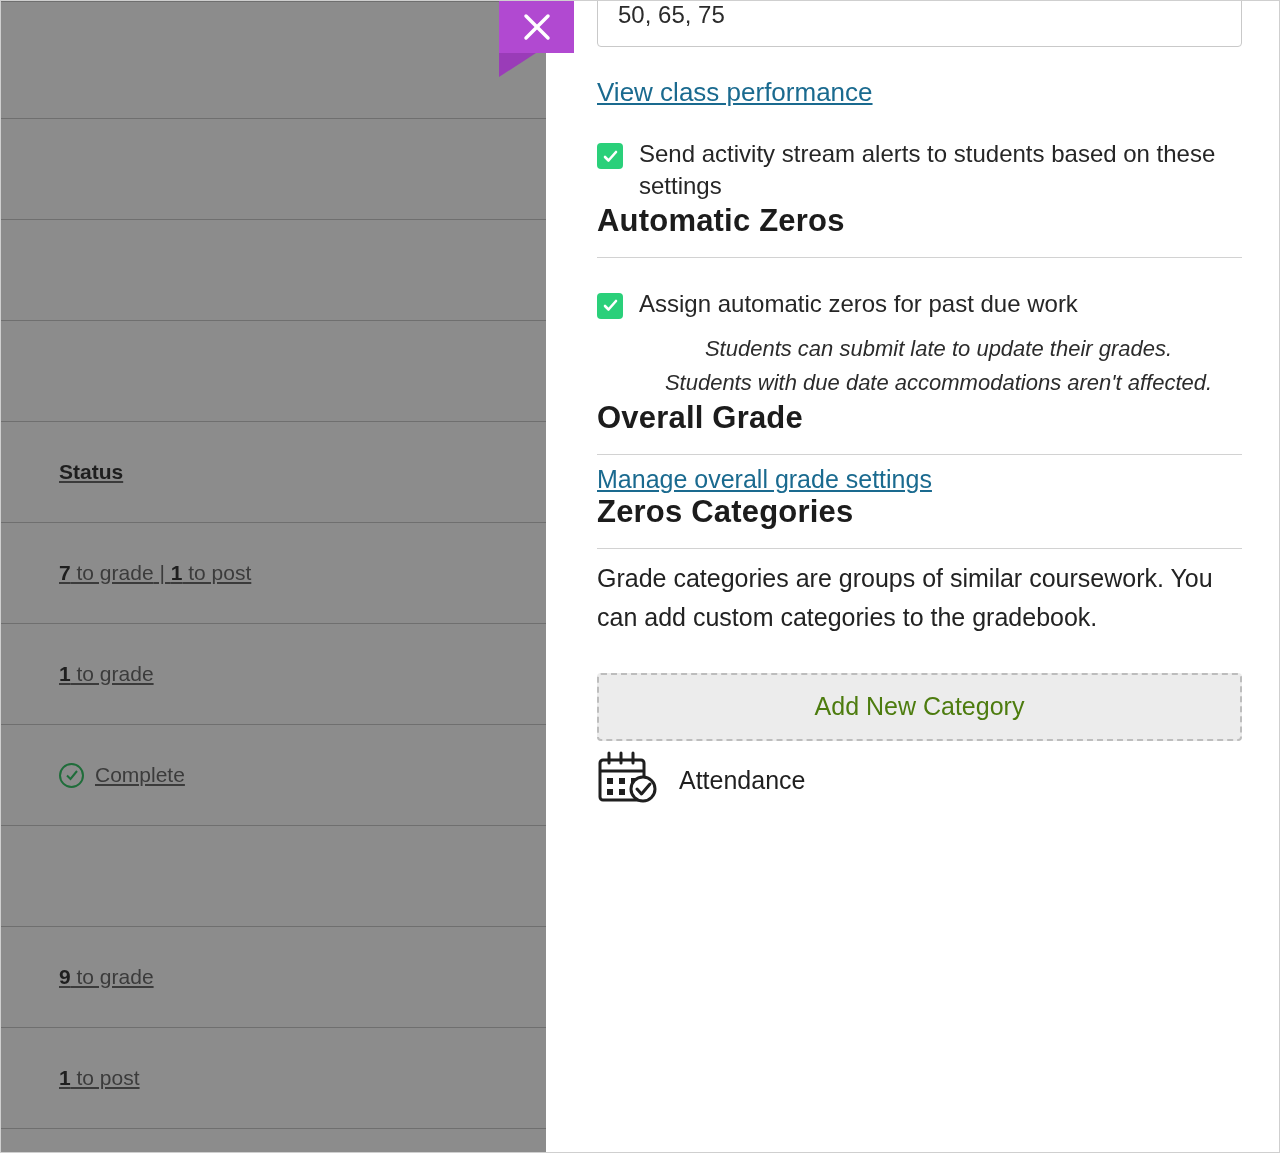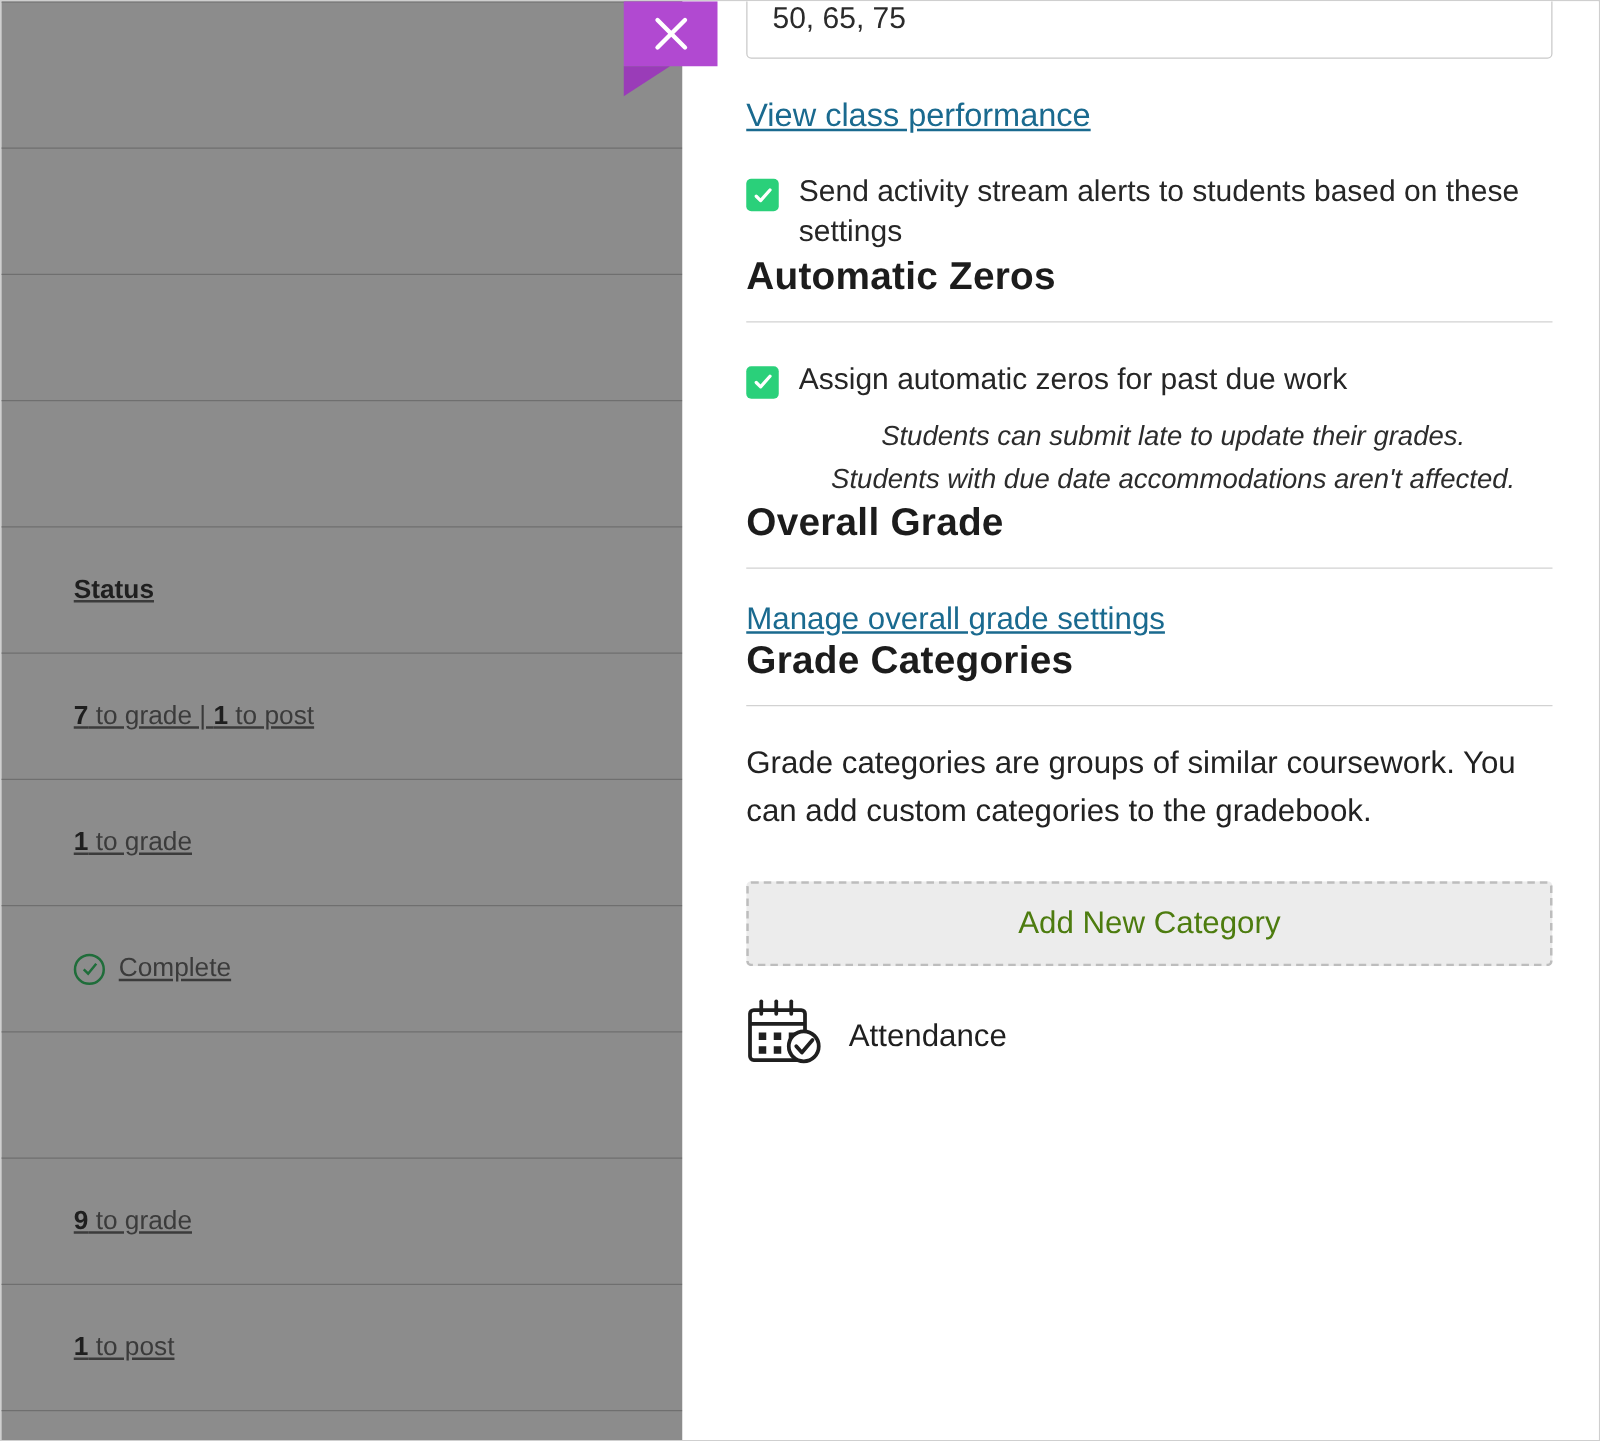--- a/index.html
+++ b/index.html
@@ -218,21 +218,21 @@
     align-items: center;
     gap: 20px;
   }
   .cat-label {
     font-size: 25px;
     color: #1f1f1f;
   }
 
   .mt12 { margin-top: 12px; }
   .mt18 { margin-top: 18px; }
-  .mt26 { margin-top: 26px; }
+  .mt26 { margin-top: 10px; }
   .mt30 { margin-top: 30px; }
   .mt36 { margin-top: 36px; }
   .mt44 { margin-top: 44px; }
 </style>
 </head>
 <body>
 
 <div id="app">
 
   <div class="backdrop">
@@ -322,21 +322,21 @@
       <div>Students with due date accommodations aren't affected.</div>
     </div>
 
     <h2 class="section mt36">Overall Grade</h2>
     <div class="rule mt18"></div>
 
     <div class="mt26">
       <span class="link">Manage overall grade settings</span>
     </div>
 
-    <h2 class="section mt30">Grade Categories</h2>
+    <h2 class="section mt30">Zeros Categories</h2>
     <div class="rule mt18"></div>
 
     <p class="para mt26">Grade categories are groups of similar coursework. You can add custom categories to the gradebook.</p>
 
     <div class="add-btn mt36">
       <span>Add New Category</span>
     </div>
 
     <div class="cat-item mt26">
       <span>

